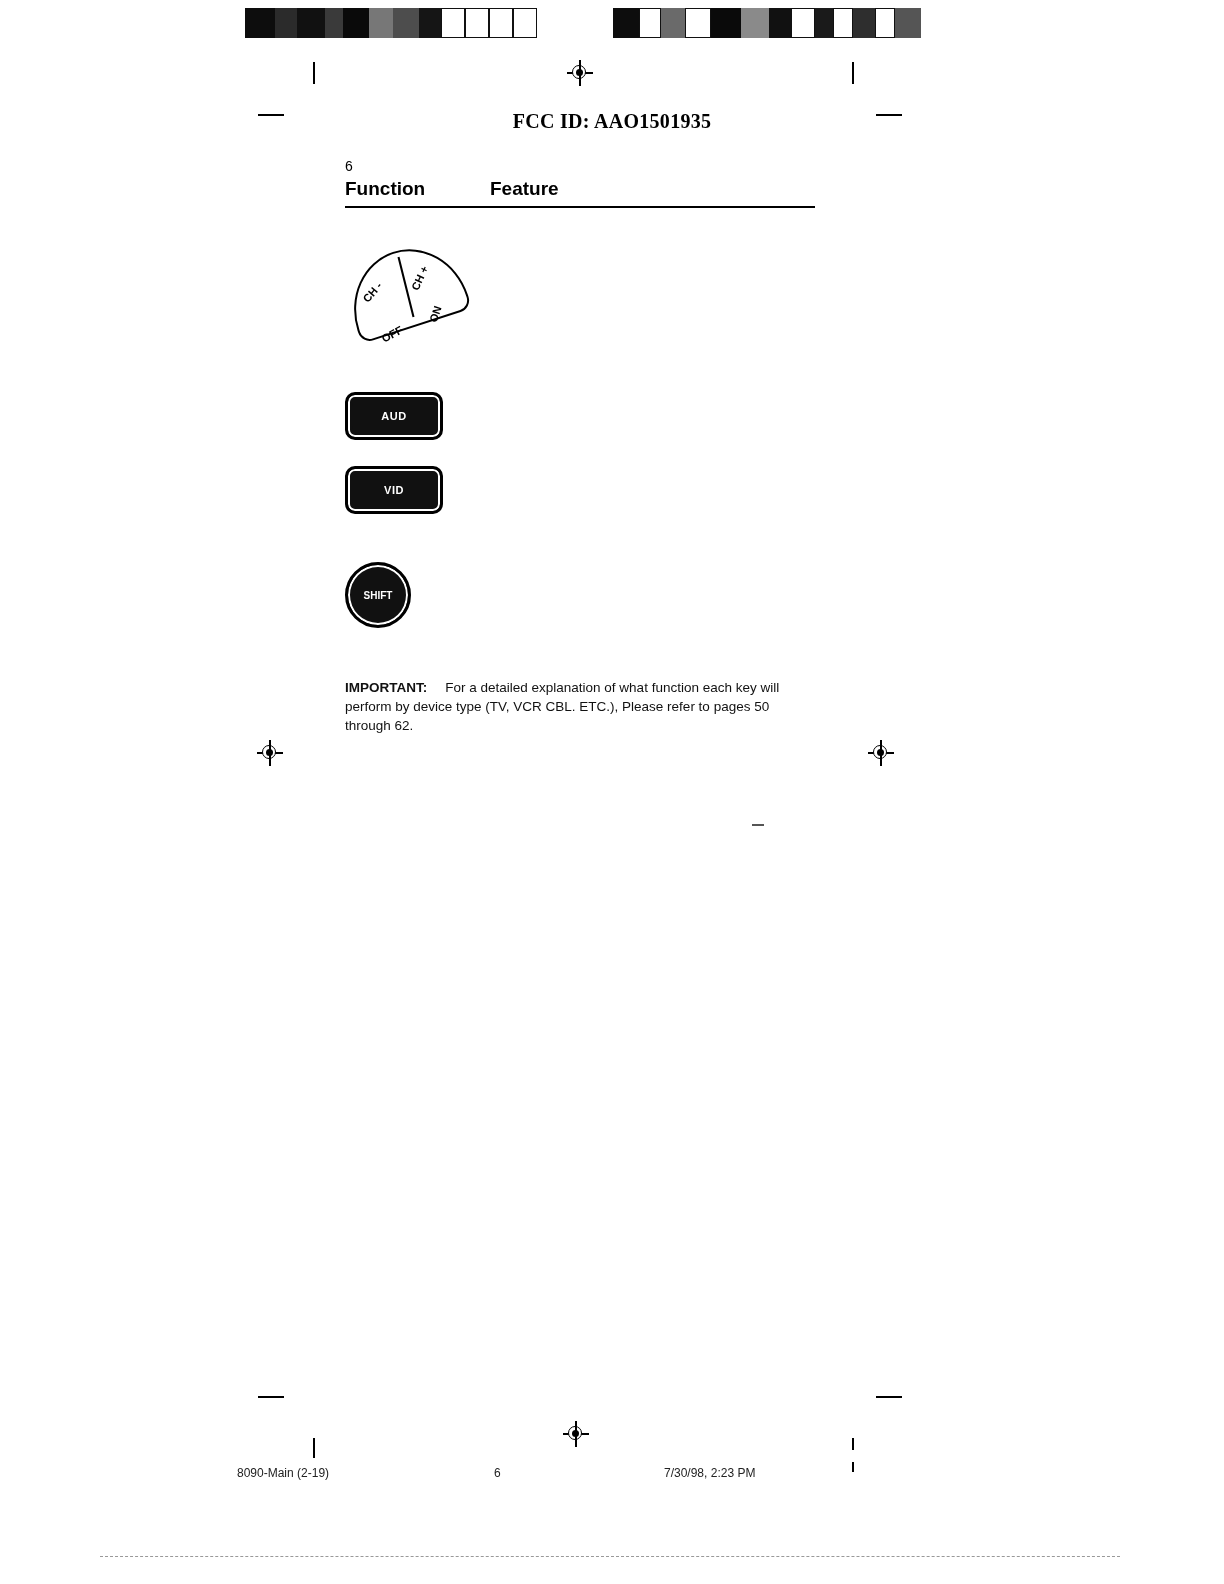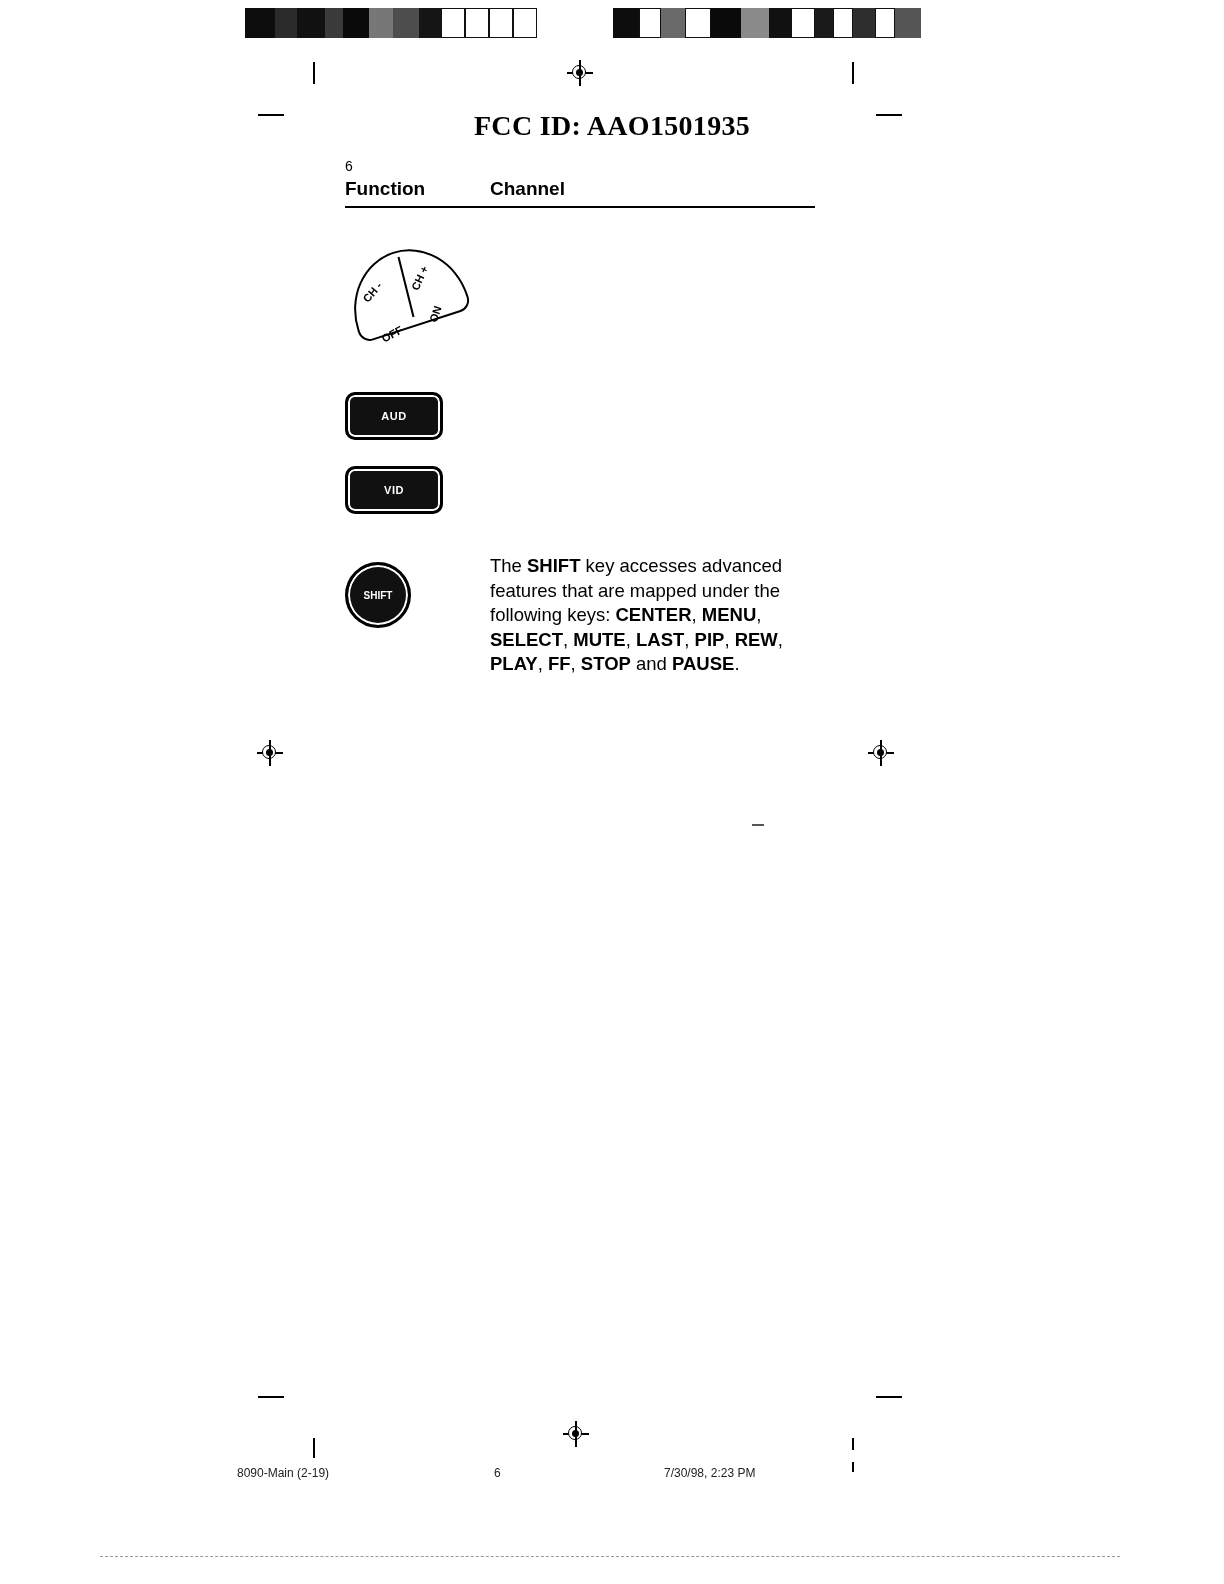--- a/index.html
+++ b/index.html
@@ -72,21 +72,21 @@
   }
 
   
   .fcc-id {
     position: absolute;
     left: 0; right: 0;
     top: 110px;
     text-align: center;
     font-family: "Liberation Serif", serif;
     font-weight: bold;
-    font-size: 28px;
+    font-size: 20px;
     letter-spacing: 0.3px;
   }
 
   .content {
     position: absolute;
     left: 345px;
     top: 158px;
     width: 480px;
   }
 
@@ -304,21 +304,21 @@
 
   <div class="dashline" style="left:100px; top:1556px; width:1020px;"></div>
 
   <div class="fcc-id">FCC ID: AAO1501935</div>
 
   <div class="content">
     <div class="page-num-top">6</div>
 
     <div class="table-head">
       <div class="col-feature">Function</div>
-      <div class="col-function">Channel</div>
+      <div class="col-function">Feature</div>
     </div>
 
     <div class="row">
       <div class="icon-col">
         <div class="ch-key">
           <div class="shape"></div>
           <div class="divider"></div>
           <div class="lbl chdown">CH -</div>
           <div class="lbl chup">CH +</div>
           <div class="lbl off">OFF</div>
@@ -339,24 +339,26 @@
         </div>
       </div>
     </div>
 
     <div class="row" style="margin-top:38px;">
       <div class="icon-col">
         <div class="round-key">
           <div class="cap">SHIFT</div>
         </div>
       </div>
-      <div class="text-col">The <b>SHIFT</b> key accesses advanced features that are mapped under the following keys: <b>CENTER</b>, <b>MENU</b>, <b>SELECT</b>, <b>MUTE</b>, <b>LAST</b>, <b>PIP</b>, <b>REW</b>, <b>PLAY</b>, <b>FF</b>, <b>STOP</b> and <b>PAUSE</b>.</div>
     </div>
   </div>
 
+  <div class="important">
+    <span class="ttl">IMPORTANT:</span><span>For a detailed explanation of what function each key will perform by device type (TV, VCR CBL. ETC.), Please refer to pages 50 through 62.</span>
+  </div>
 
   <div class="stray-dash"></div>
 
   <div class="footer">
     <span class="f-left">8090-Main (2-19)</span>
     <span class="f-mid">6</span>
     <span class="f-right">7/30/98, 2:23 PM</span>
   </div>
 
 </div>

